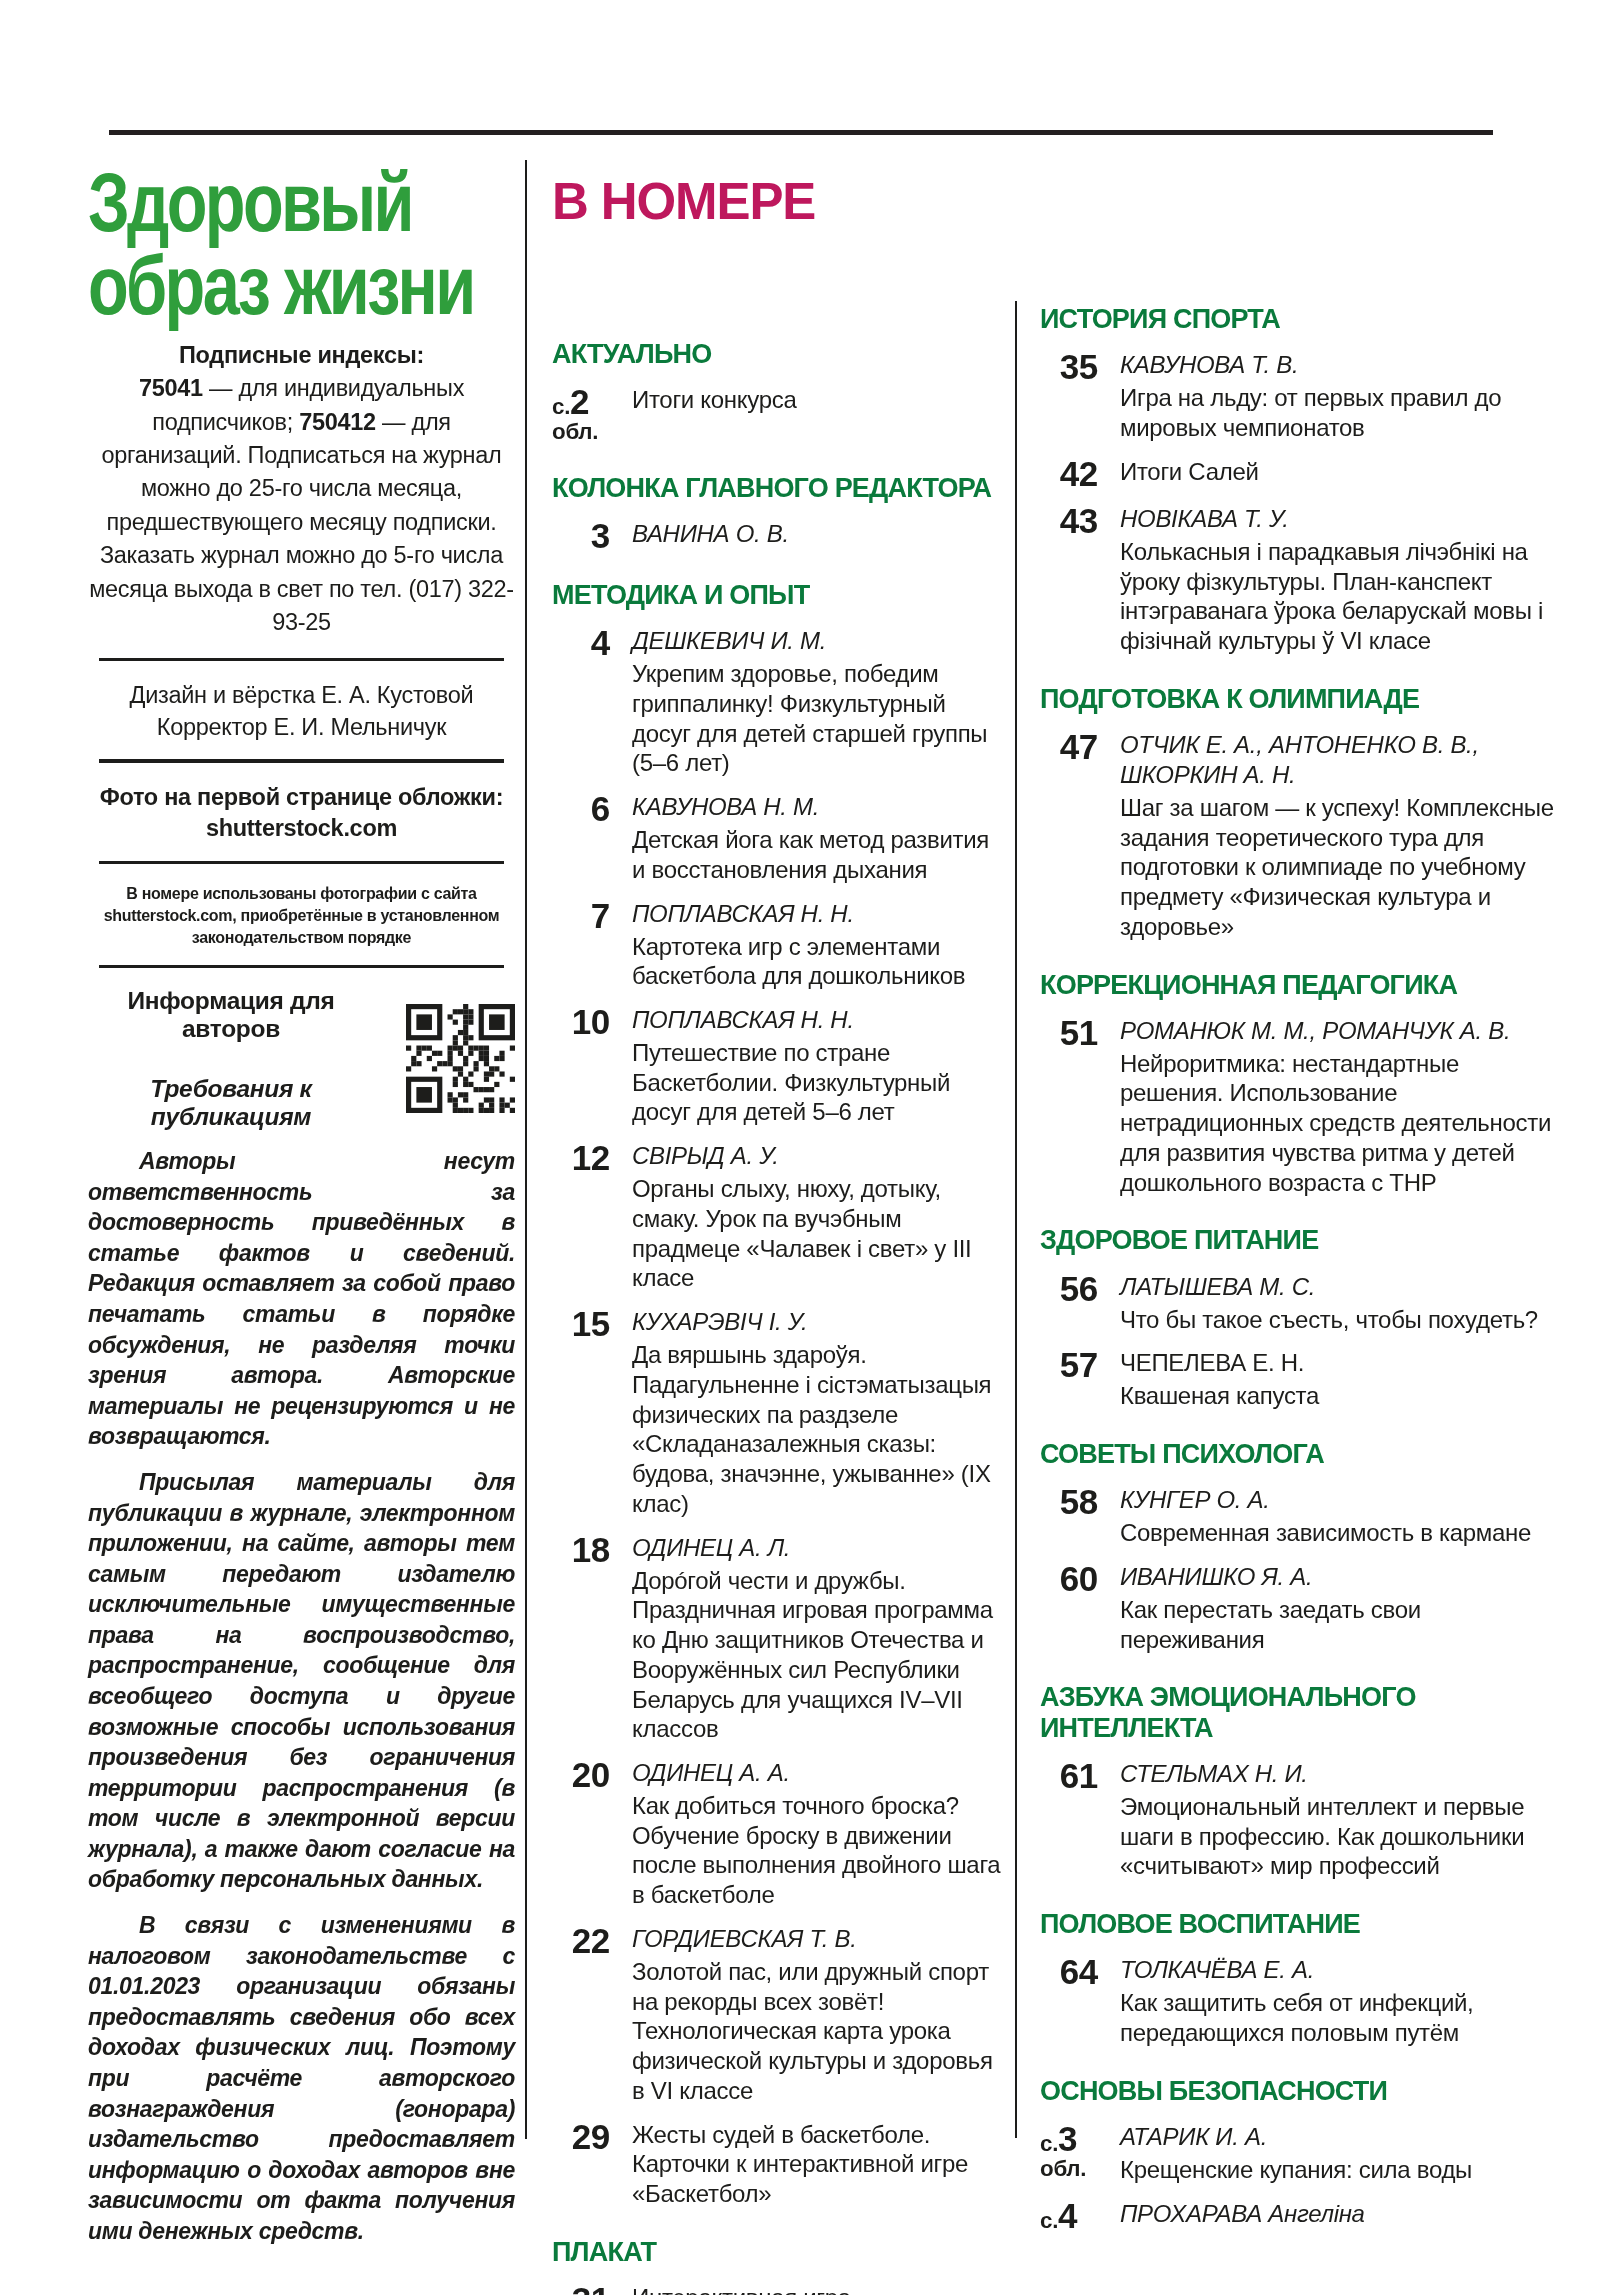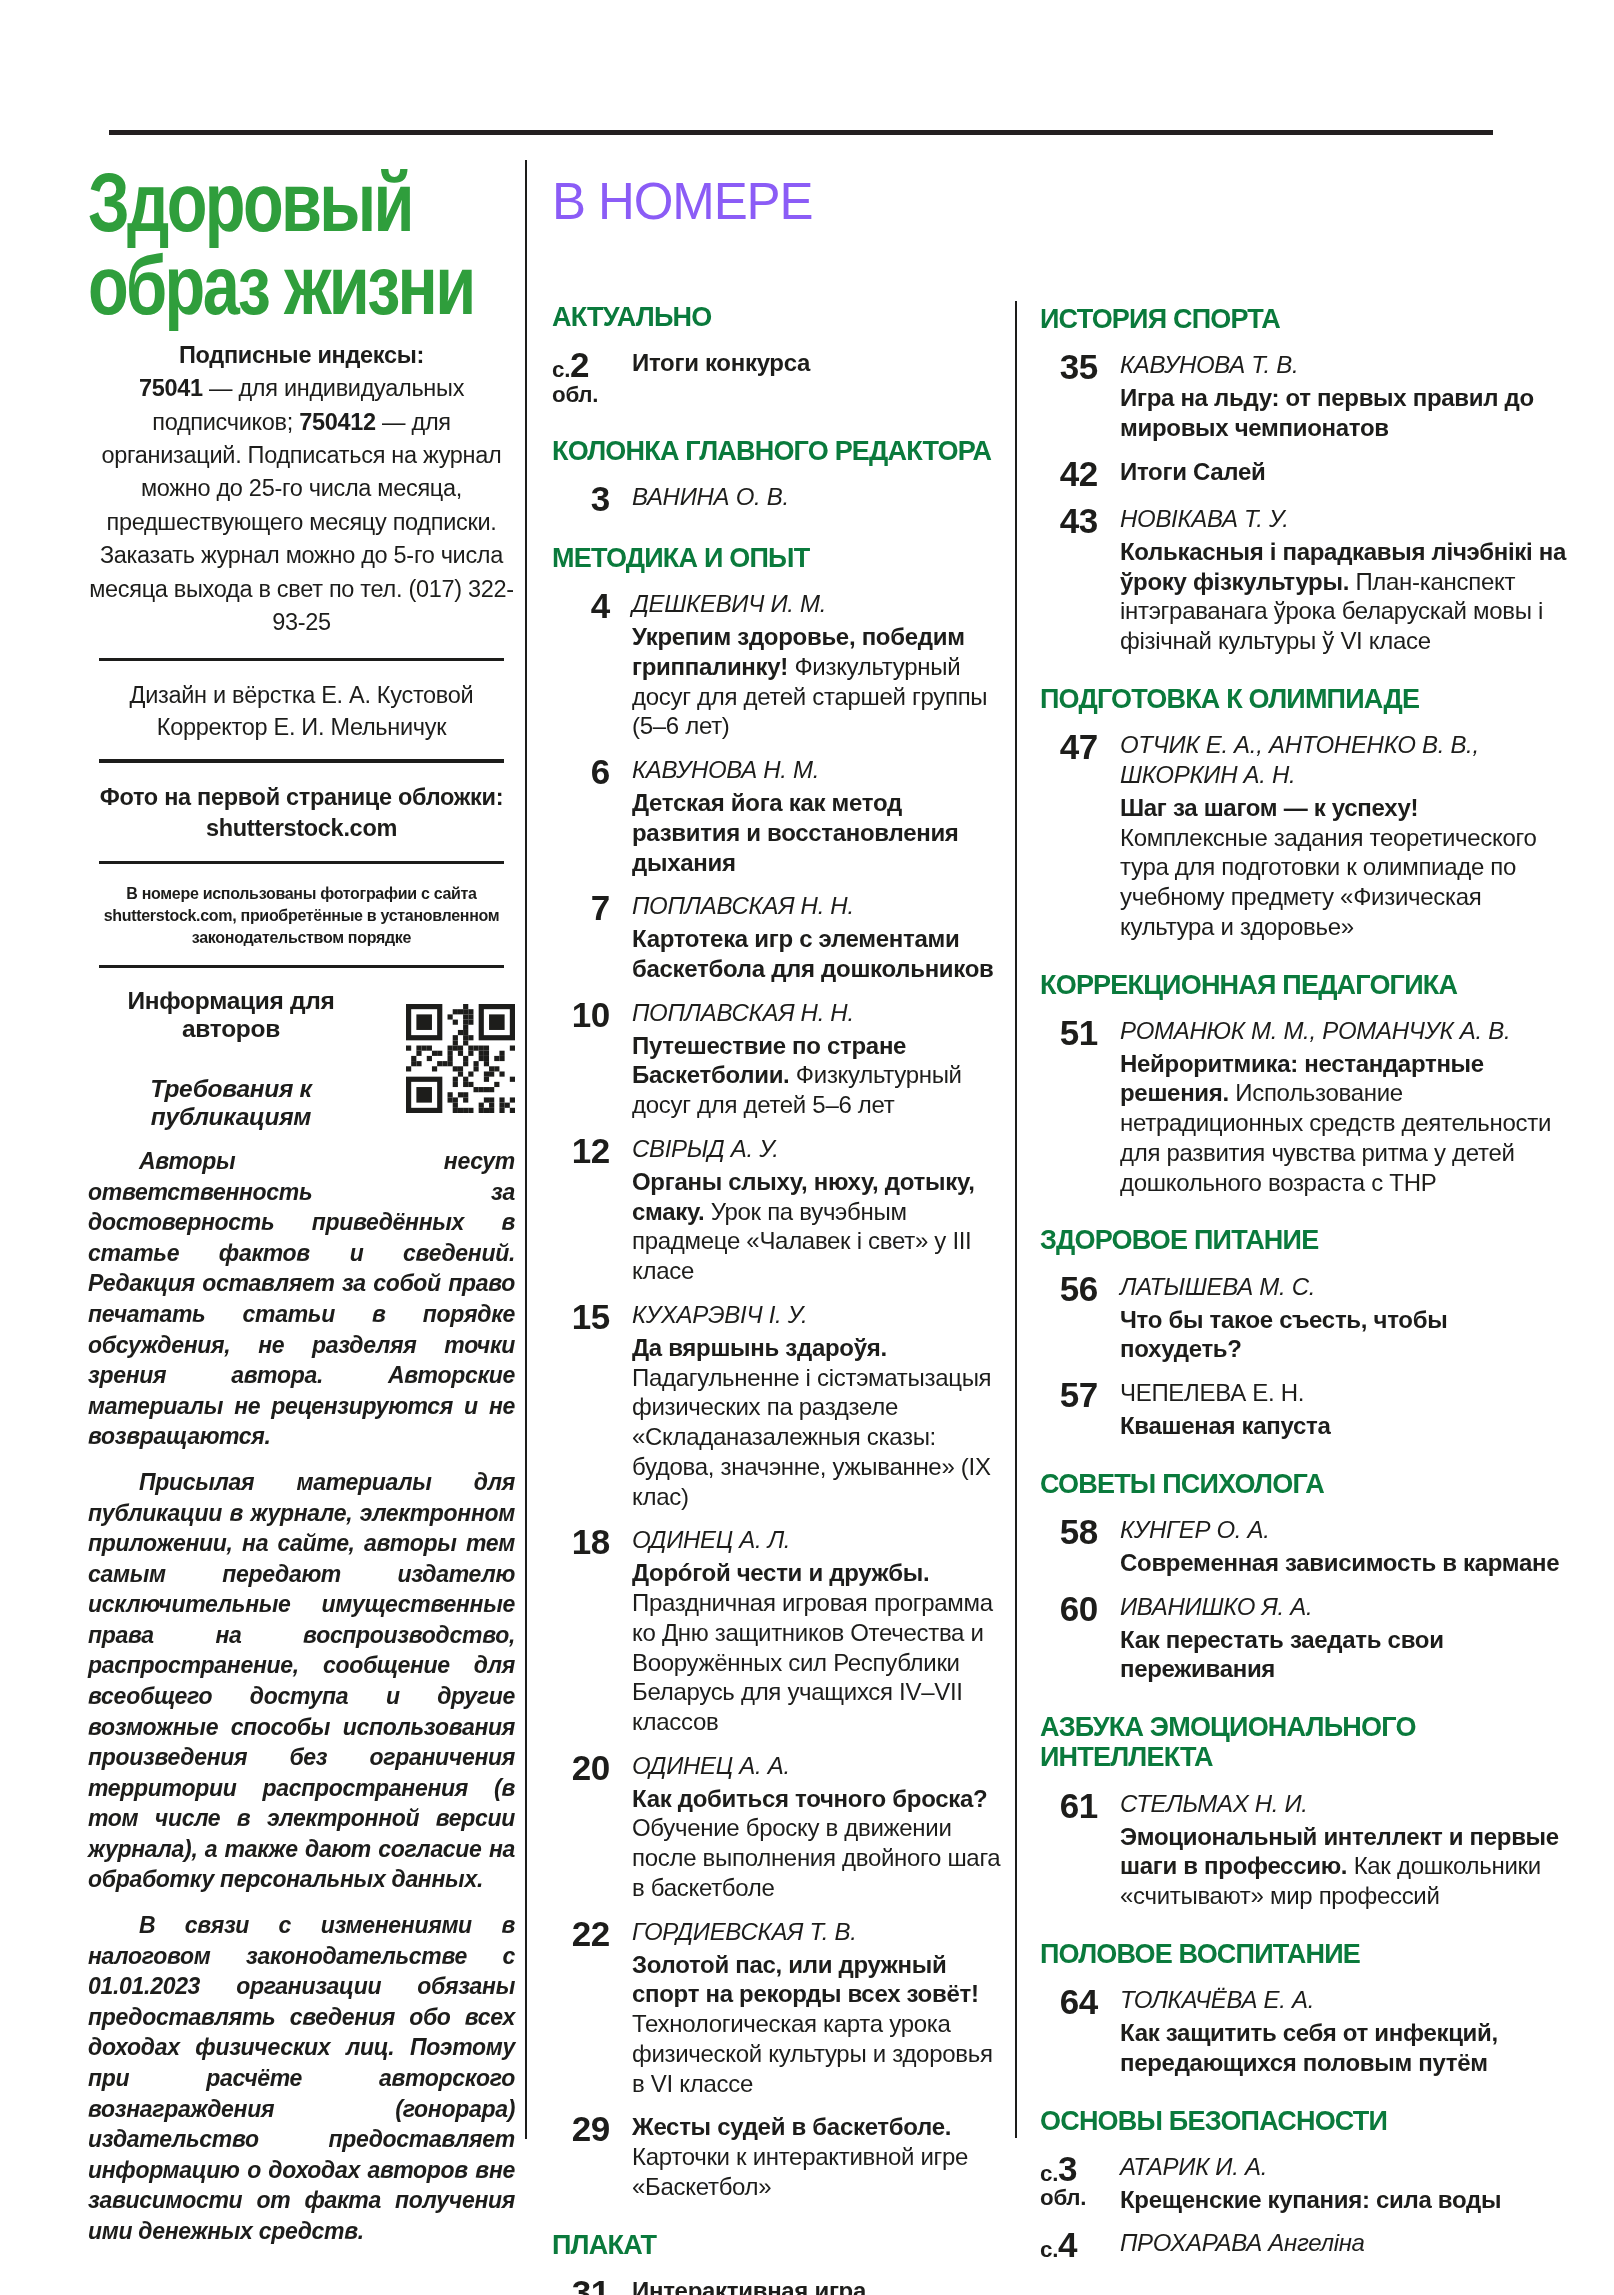--- a/index.html
+++ b/index.html
@@ -24,35 +24,35 @@
   .info-texts{flex:1;text-align:center;}
   .info-main{font-size:24.5px;font-weight:700;margin-bottom:32px;}
   .info-req{font-size:24.5px;font-weight:700;font-style:italic;}
   .qr{flex:none;}
   .para{font-size:23px;line-height:1.33;font-weight:700;font-style:italic;text-align:justify;
         text-indent:51px;margin:15px 0 0 0;}
 
   
   .col-mid{position:absolute;left:552px;top:176px;width:451px;}
   .col-right{position:absolute;left:1040px;top:304px;width:528px;}
-  .toc-title{color:#8b5cf6;font-size:51px;font-weight:400;letter-spacing:-1.1px;margin:0 0 75px 0;line-height:1;}
+  .toc-title{color:#be185d;font-size:51px;font-weight:700;letter-spacing:-1.1px;margin:0 0 112px 0;line-height:1;}
   .sec-heading{color:#0a7a3c;font-size:27px;font-weight:800;letter-spacing:-0.8px;line-height:1.12;
                margin:28px 0 16px 0;}
   .sec-heading:first-child{margin-top:0;}
   .entry{display:flex;margin-bottom:14px;}
   .num-box{flex:none;width:80px;display:flex;flex-direction:column;align-items:flex-end;
            padding-right:22.4px;box-sizing:border-box;}
   .num-box.cover{align-items:flex-start;padding-right:5.3px;}
   .num-line{display:flex;align-items:baseline;}
   .pfx,.sfx{font-size:22.4px;font-weight:700;line-height:1.1;}
   .num{font-size:35px;font-weight:800;line-height:0.95;letter-spacing:-0.5px;}
   .etext{flex:1;font-size:24px;line-height:1.24;}
   .author{font-style:italic;margin-bottom:3.2px;}
   .author.up{font-style:normal;}
-  .etitle{font-weight:700;text-align:right;}
+  .etitle{font-weight:400;text-align:right;}
   .ebody{margin:0;}
   [data-name$="-icon"]{display:inline-block;}
 </style>
 </head>
 <body>
 
 <div class="page" data-name="magazine-toc-page">
   <div class="top-rule" data-name="top-rule"></div>
   <div class="vdiv vdiv1" data-name="column-divider-left"></div>
   <div class="vdiv vdiv2" data-name="column-divider-right"></div>

